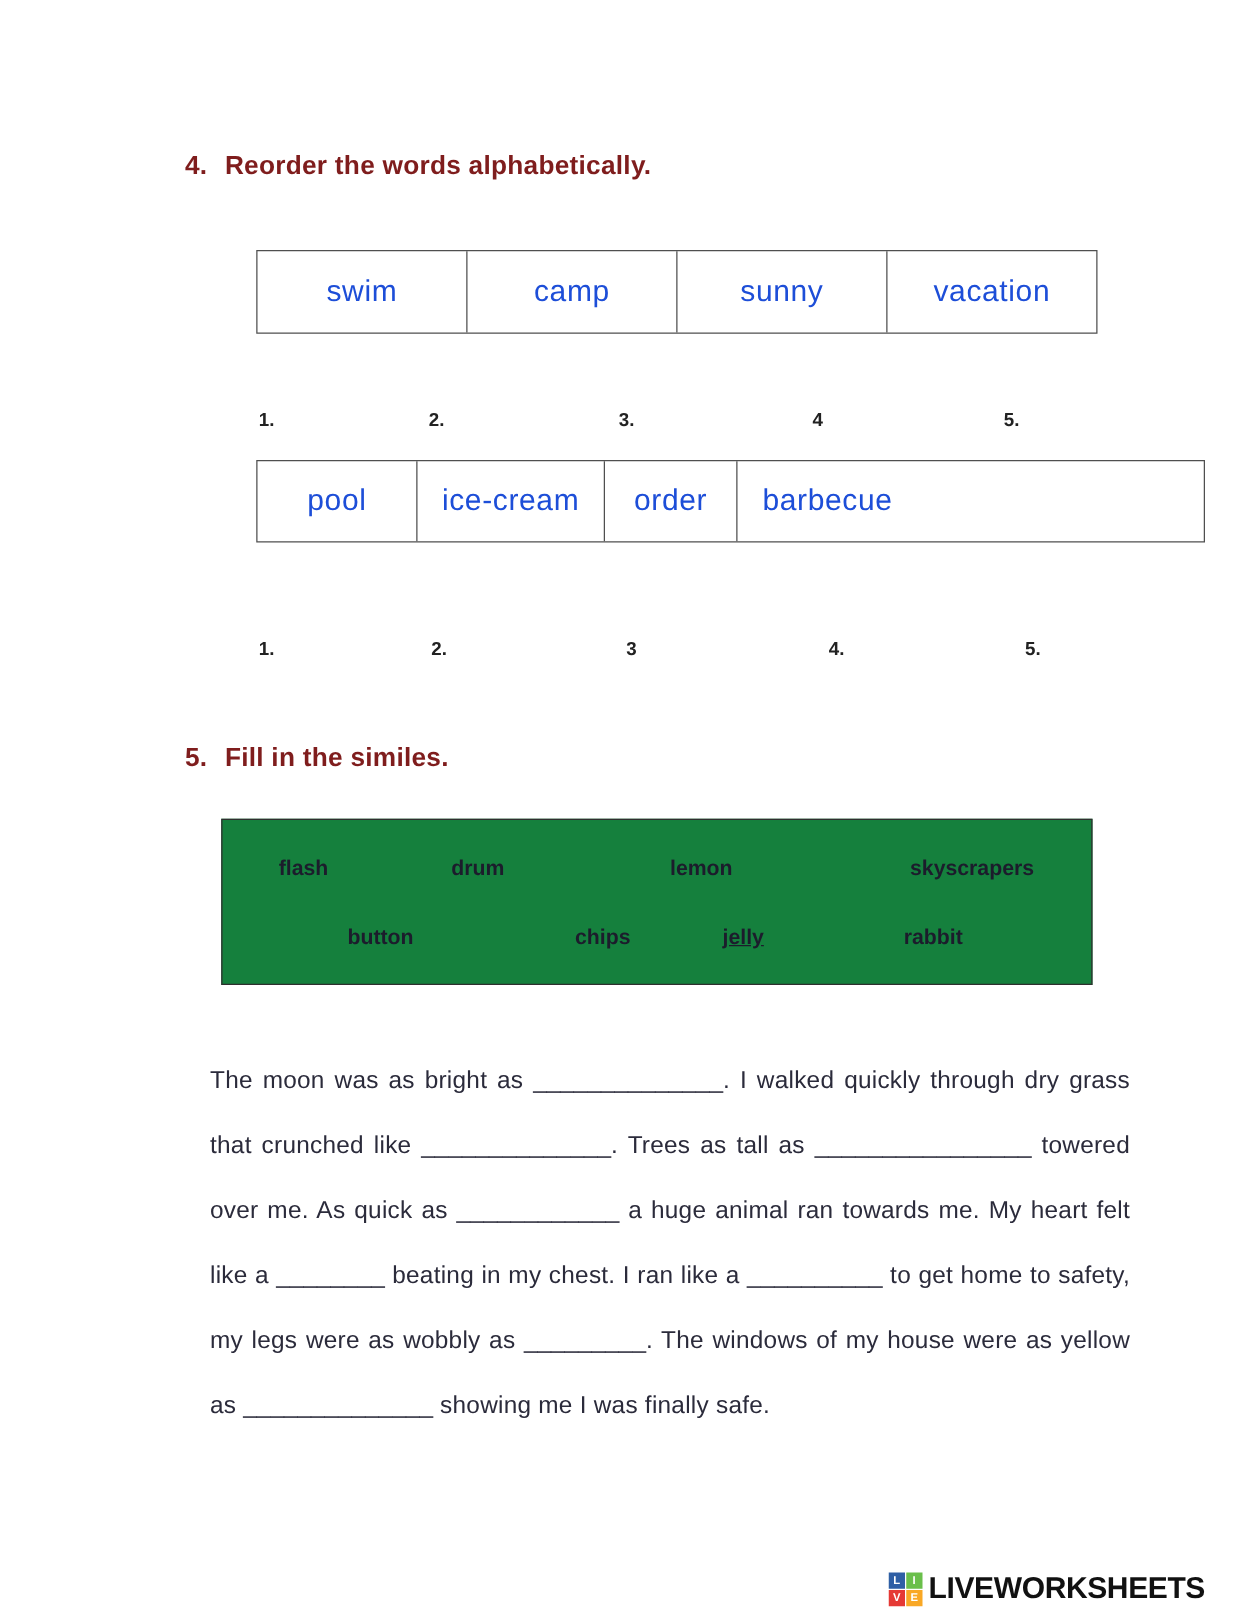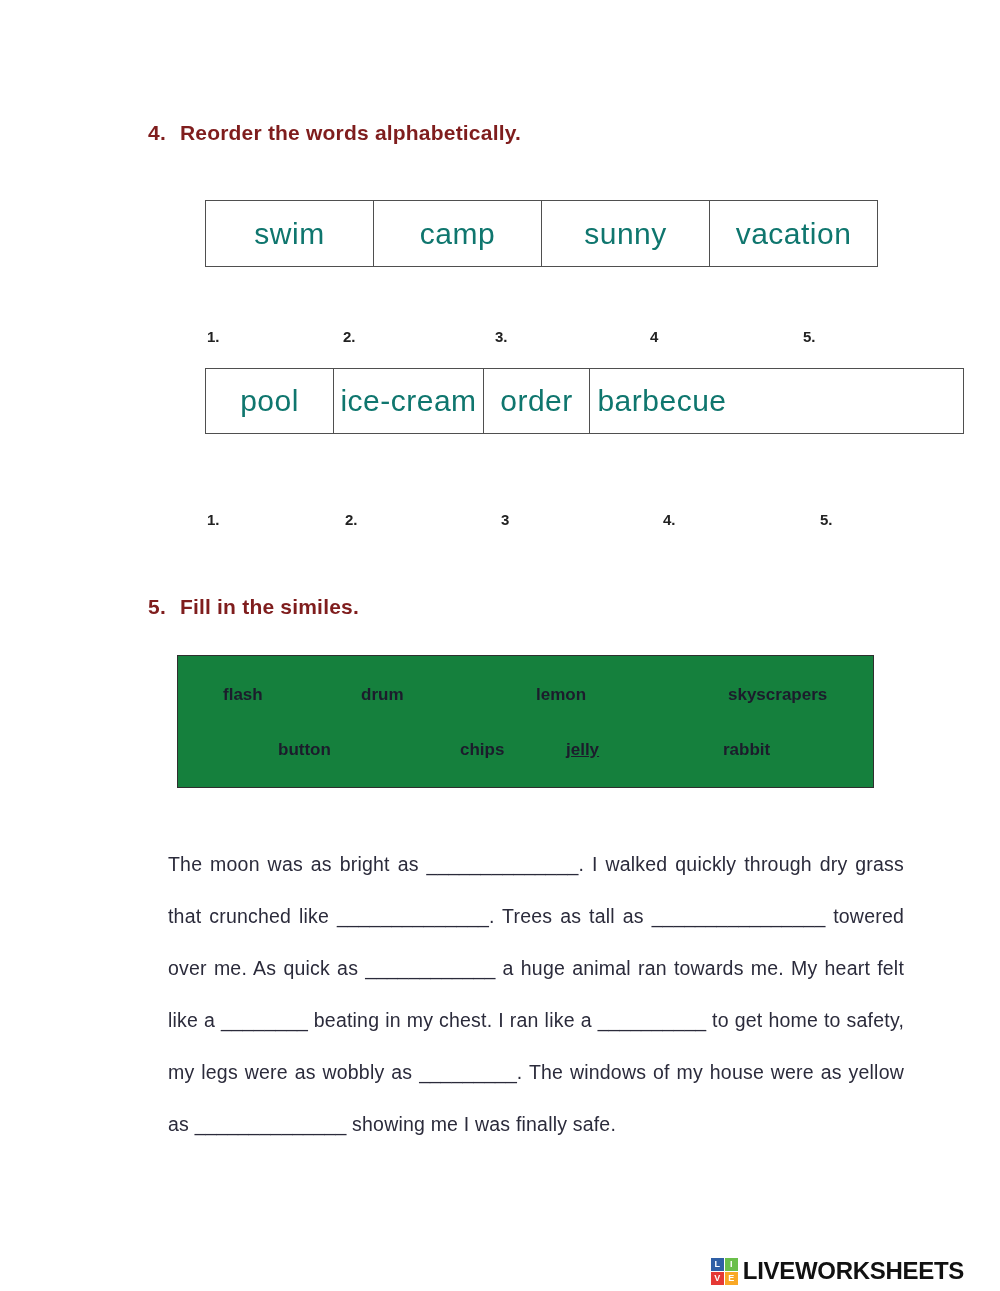--- a/index.html
+++ b/index.html
@@ -32,22 +32,22 @@
     position: absolute;
     display: flex;
     border: 1px solid #4f4f4f;
     background: #ffffff;
   }
   .word-table .cell {
     display: flex;
     align-items: center;
     justify-content: center;
     border-left: 1px solid #4f4f4f;
-    font-size: 30px;
-    color: #0f766e;
+    font-size: 24px;
+    color: #1d4ed8;
     letter-spacing: 0.5px;
     text-align: right;
   }
   .word-table .cell:first-child { border-left: none; }
   .table-1 { left: 205px; top: 200px; width: 673px; height: 67px; }
   .table-1 .cell { flex: 1 1 0; }
   .table-2 { left: 205px; top: 368px; width: 759px; height: 66px; }
   .table-2 .cell:nth-child(1) { flex: 0 0 127px; }
   .table-2 .cell:nth-child(2) { flex: 0 0 150px; }
   .table-2 .cell:nth-child(3) { flex: 0 0 106px; }
@@ -101,21 +101,21 @@
     white-space: nowrap;
   }
   .bw-r1 { top: 29px; }
   .bw-r2 { top: 84px; }
   .bw-1 { left: 45px; }
   .bw-2 { left: 183px; }
   .bw-3 { left: 358px; }
   .bw-4 { left: 550px; }
   .bw-5 { left: 100px; }
   .bw-6 { left: 282px; }
-  .bw-7 { left: 388px; text-decoration: underline; }
+  .bw-7 { left: 400px; text-decoration: underline; }
   .bw-8 { left: 545px; }
 
   
   .para {
     position: absolute;
     left: 168px;
     top: 838px;
     width: 736px;
     font-size: 19.5px;
     line-height: 52px;

